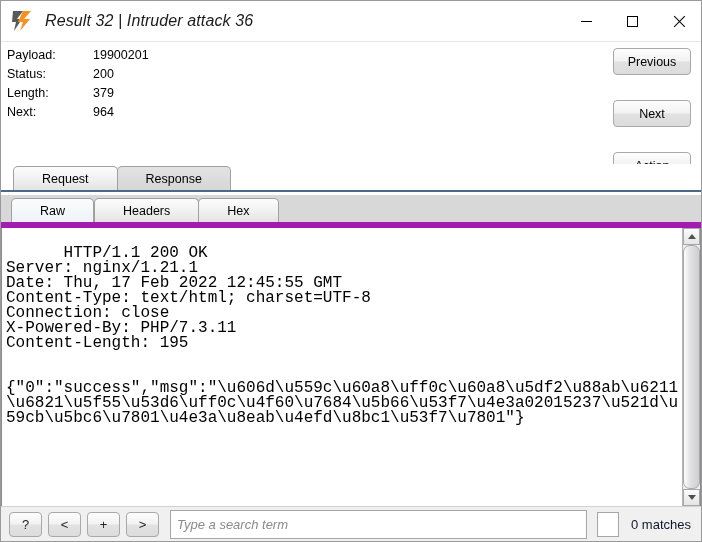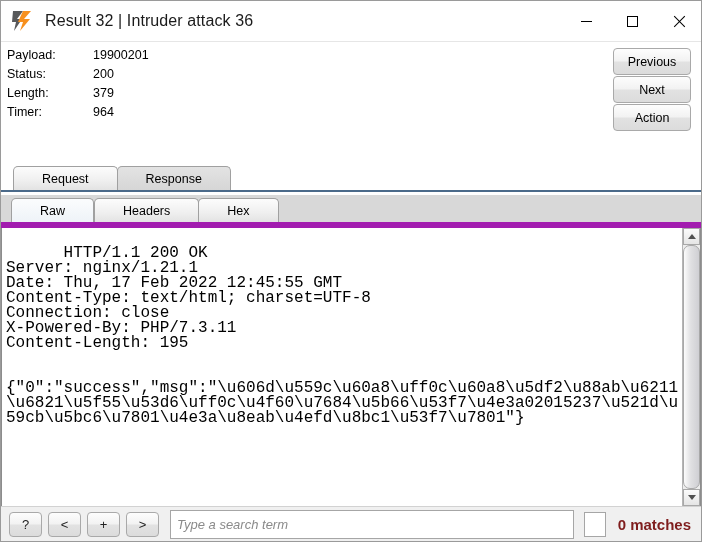--- a/index.html
+++ b/index.html
@@ -28,20 +28,21 @@
 
   
   .titlebar {
     height: 40px;
     min-height: 40px;
     background: #ffffff;
     display: flex;
     align-items: center;
     position: relative;
     border-bottom: 1px solid #e6e6e6;
+    font-style: italic;
   }
   .logo {
     width: 22px;
     height: 22px;
     margin-left: 10px;
     position: relative;
     flex: 0 0 auto;
   }
   .logo svg { display: block; }
   .title-text {
@@ -118,21 +119,21 @@
     color: #000;
   }
   .info-label { width: 86px; }
   .action-buttons {
     position: absolute;
     right: 10px;
     top: 6px;
     width: 78px;
     display: flex;
     flex-direction: column;
-    gap: 1px;
+    gap: 25px;
   }
   .btn {
     height: 27px;
     border: 1px solid #a9a9a9;
     border-radius: 4px;
     background: linear-gradient(to bottom, #fdfdfd 0%, #f2f2f2 48%, #e2e2e2 52%, #dcdcdc 100%);
     font-family: "Liberation Sans", sans-serif;
     font-size: 12.5px;
     color: #000;
     cursor: default;
@@ -309,25 +310,24 @@
   }
   .match-box {
     width: 22px;
     height: 25px;
     border: 1px solid #a6a6a6;
     background: #ffffff;
     box-sizing: border-box;
     margin-left: 4px;
   }
   .match-count {
-    font-size: 15px;
+    font-size: 13px;
     white-space: nowrap;
     padding: 0 2px 0 6px;
-    color: #7f1d1d;
-    font-weight: bold;
+    color: #0f172a;
   }
 </style>
 </head>
 <body>
 
 <div class="window">
 
   <div class="titlebar">
     <div class="logo">
       <svg width="22" height="22" viewBox="0 0 22 22" xmlns="http://www.w3.org/2000/svg">
@@ -358,21 +358,21 @@
       </tr>
       <tr>
         <td class="info-label">Status:</td>
         <td>200</td>
       </tr>
       <tr>
         <td class="info-label">Length:</td>
         <td>379</td>
       </tr>
       <tr>
-        <td class="info-label">Timer:</td>
+        <td class="info-label">Next:</td>
         <td>964</td>
       </tr>
     </tbody>
       </table>
 
     <div class="action-buttons">
       <div class="btn">Previous</div>
       <div class="btn">Next</div>
       <div class="btn">Action</div>
     </div>

